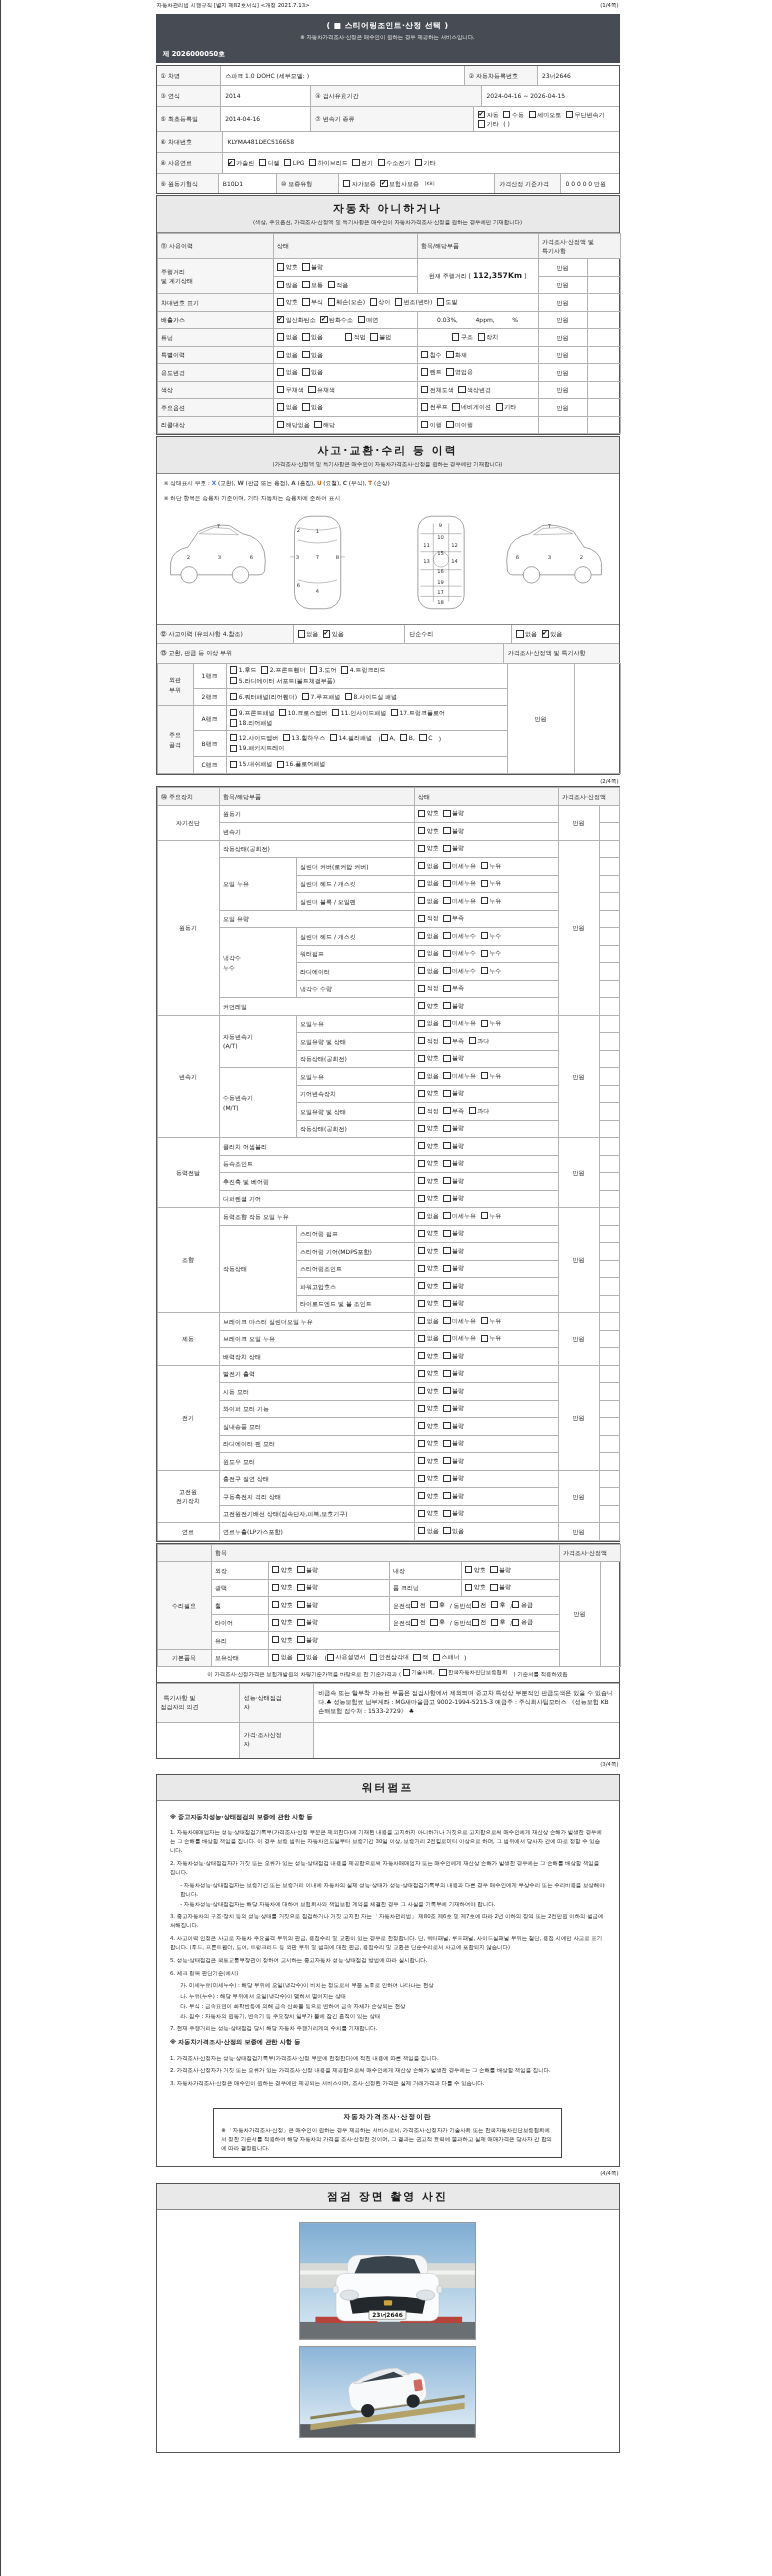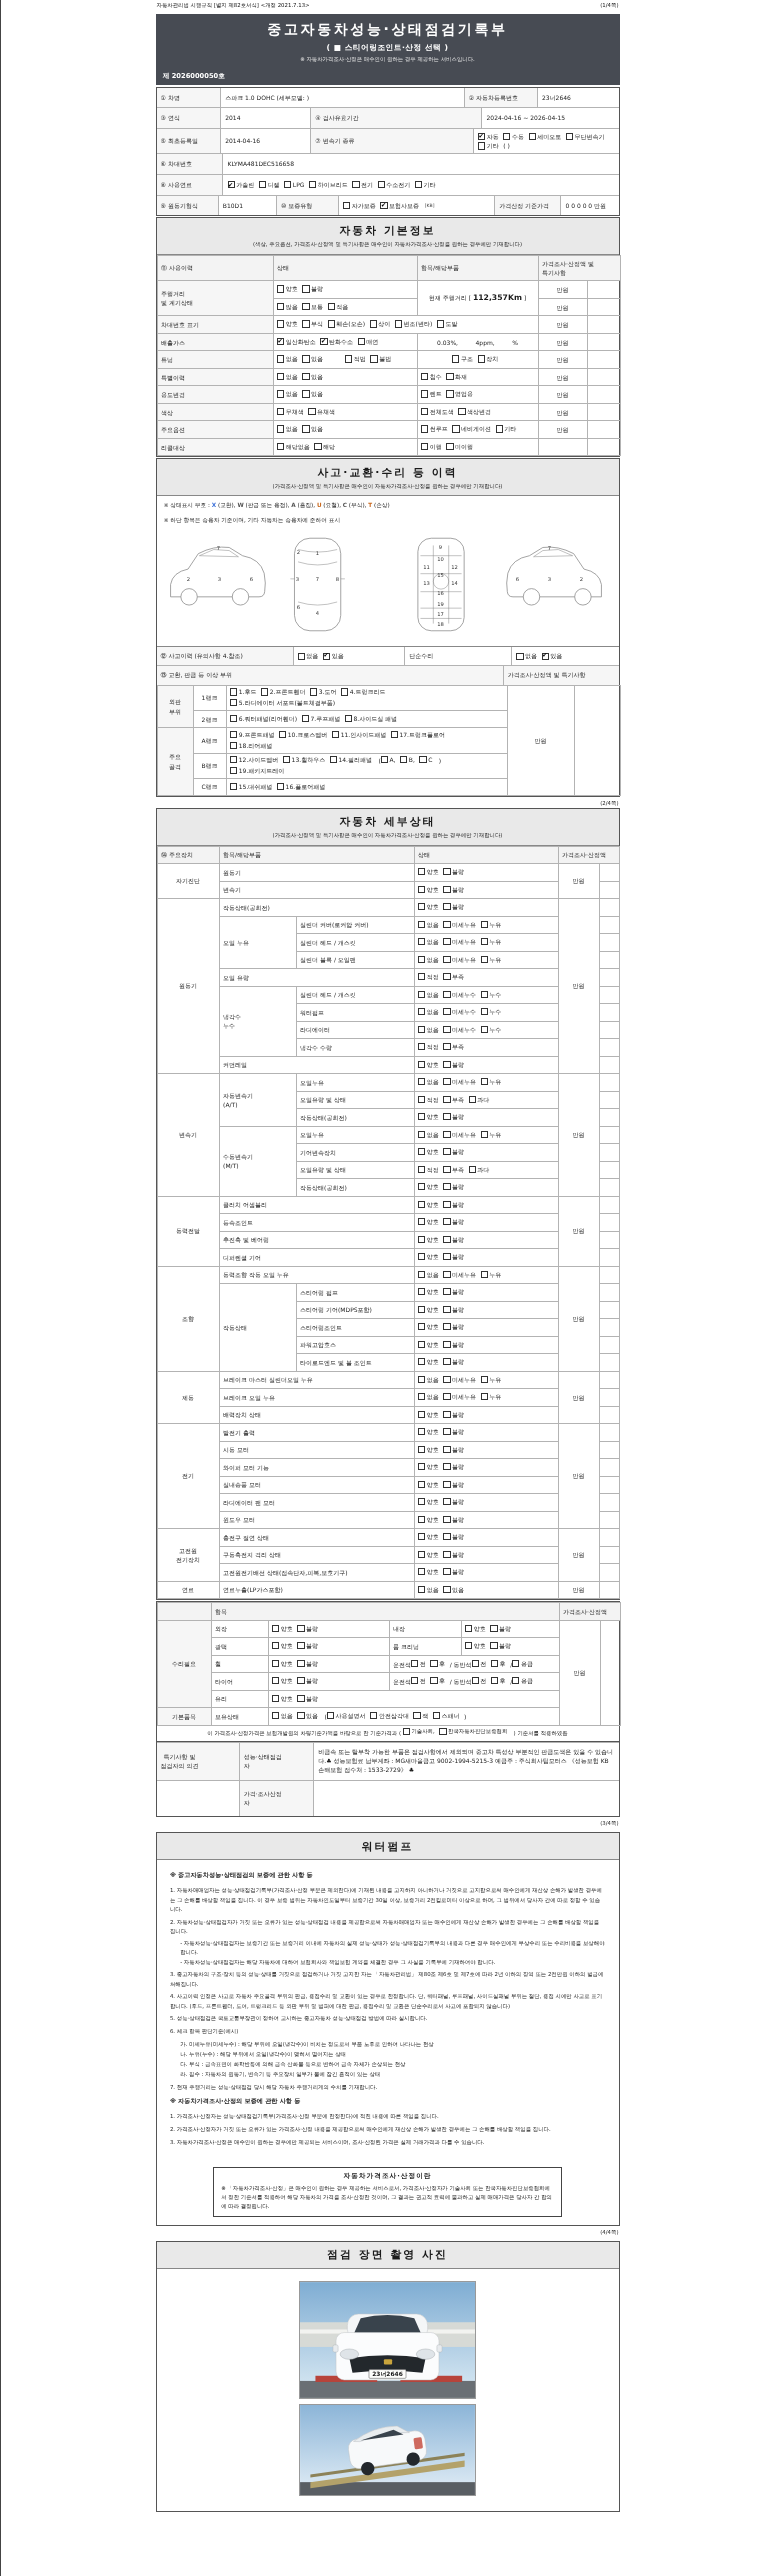--- a/index.html
+++ b/index.html
@@ -74,21 +74,20 @@
 <div class="page">
   <div class="docwrap">
 
     <div class="topbar">
       <span>자동차관리법 시행규칙 [별지 제82호서식] &lt;개정 2021.7.13&gt;</span>
       <span>(1/4쪽)</span>
     </div>
 
     <div class="dhead">
       <div class="wline"></div>
-      <div class="dh-title">중고자동차성능·상태점검기록부</div>
       <div class="dh-sub">( ■ 스티어링조인트·산정 선택 )</div>
       <div class="dh-note">※ 자동차가격조사·산정은 매수인이 원하는 경우 제공하는 서비스입니다.</div>
       <div class="dh-no">제 2026000050호</div>
     </div>
 
     <div class="sect">
       <div>
         <div class="brow">
           <div class="bc lab" style="width:13%">① 차명</div>
           <div class="bc" style="width:55%">스파크 1.0 DOHC (세부모델: )</div>
@@ -183,21 +182,21 @@
               <span class="sm">[KB]</span>
             </div>
           <div class="bc lab" style="width:14%">가격산정 기준가격</div>
           <div class="bc" style="width:12%">0 0 0 0 0 만원</div>
         </div>
       </div>
     </div>
 
     <div class="sect">
       <div class="shead">
-        <div class="st">자동차 기본정보</div>
+        <div class="st">자동차 아니하거나</div>
         <div class="sn">(색상, 주요옵션, 가격조사·산정액 및 특기사항은 매수인이 자동차가격조사·산정을 원하는 경우에만 기재합니다)</div>
       </div>
       <table>
         <colgroup>
             <col style="width:116px">
             <col style="width:144px">
             <col style="width:121px">
             <col style="width:49px">
             <col style="width:33px">
           </colgroup>
@@ -596,24 +595,20 @@
                   <span class="bx"></span>
                   <span>16.플로어패널</span>
                 </span></td>
             </tr>
           </tbody>
       </table>
     </div>
     <div class="pmark">(2/4쪽)</div>
 
     <div class="sect">
-      <div class="shead">
-        <div class="st">자동차 세부상태</div>
-        <div class="sn">(가격조사·산정액 및 특기사항은 매수인이 자동차가격조사·산정을 원하는 경우에만 기재합니다)</div>
-      </div>
       <table>
         <colgroup>
             <col style="width:62px">
             <col style="width:77px">
             <col style="width:118px">
             <col style="width:144px">
             <col style="width:41px">
             <col style="width:20.6px">
           </colgroup>
         <tbody>

